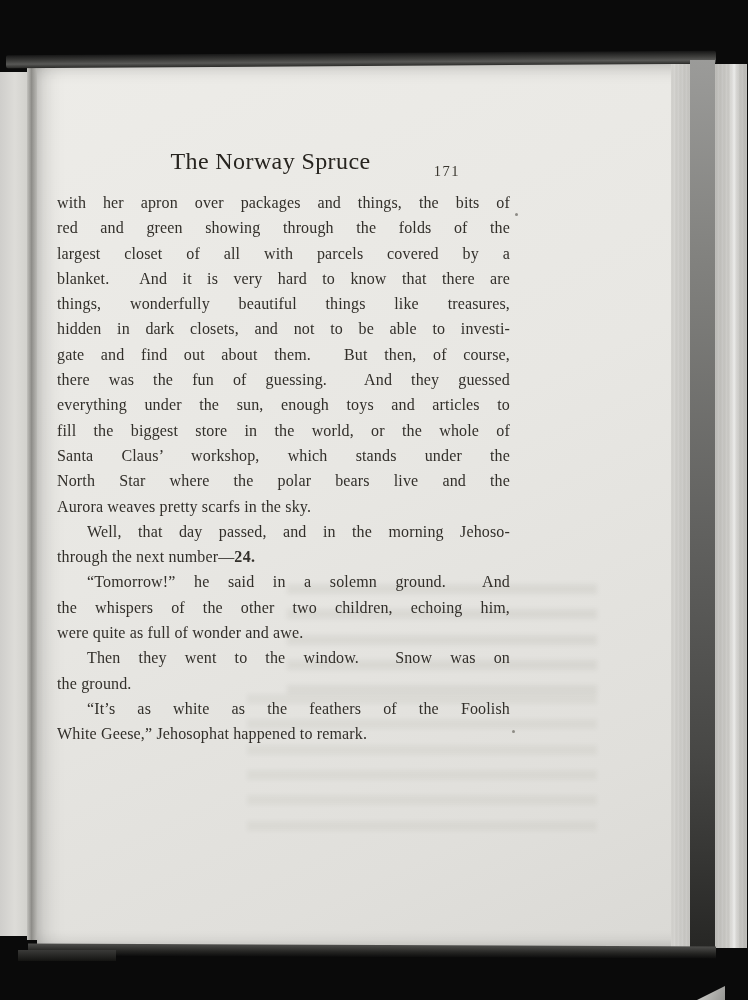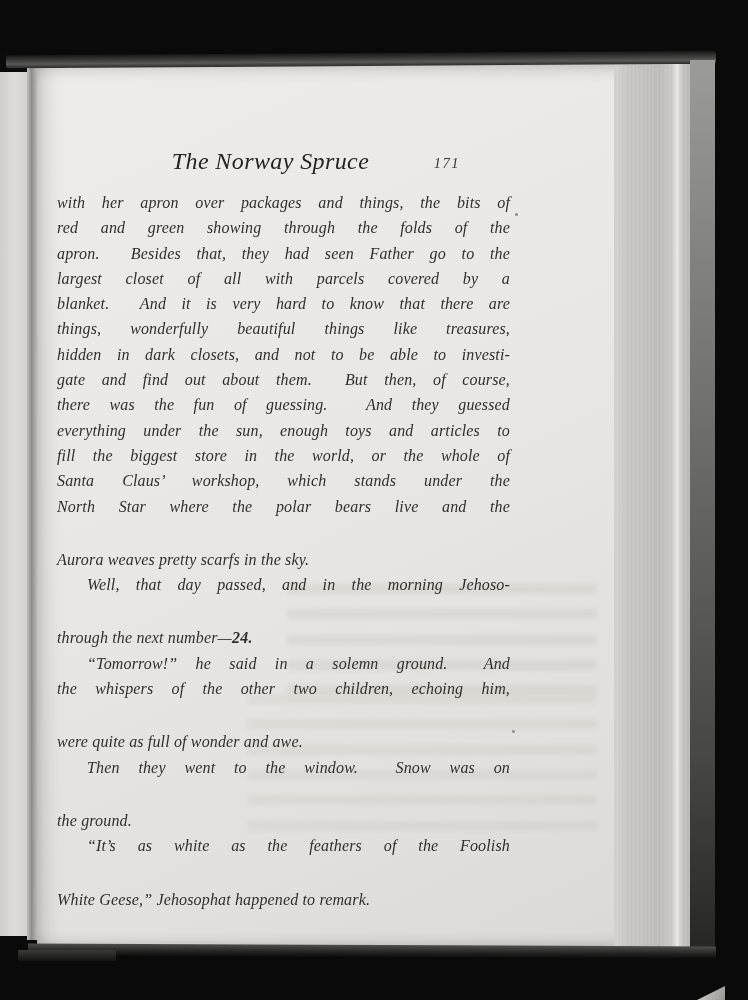--- a/index.html
+++ b/index.html
@@ -17,26 +17,25 @@
   }
   .facing-page-edge{
     position:absolute;left:0;top:72px;width:27px;height:864px;
     background:linear-gradient(90deg,#cfcecb 0%,#dddcd8 55%,#d2d1cd 100%);
   }
   .gutter-shadow{
     position:absolute;left:27px;top:68px;width:10px;height:872px;
     background:linear-gradient(90deg,#c2c1bd 0%,#8e8d89 45%,#b9b8b4 100%);
   }
   .book-page{
-    position:absolute;left:37px;top:64px;width:653px;height:884px;
+    position:absolute;left:37px;top:64px;width:710px;height:884px;
     background:linear-gradient(155deg,#edece8 0%,#e8e7e3 45%,#e0dfdb 80%,#d9d8d4 100%);
     box-shadow:inset 16px 0 26px -16px rgba(0,0,0,0.28),
                inset 0 14px 18px -12px rgba(0,0,0,0.22),
                inset 0 -12px 16px -10px rgba(0,0,0,0.18);
-    font-style:italic;
   }
   .fore-edge{
     position:absolute;right:0;top:0;width:76px;height:100%;
     background:
       linear-gradient(90deg,rgba(0,0,0,0) 0%,rgba(0,0,0,0.06) 18%,rgba(0,0,0,0.10) 60%,rgba(0,0,0,0.02) 82%,rgba(0,0,0,0.12) 100%),
       repeating-linear-gradient(90deg,#dcdbd7 0px,#c9c8c4 1px,#d8d7d3 2px,#cfcecb 3px,#e0dfdb 4px);
   }
   .fore-edge-highlight{
     position:absolute;right:8px;top:0;width:10px;height:100%;
     background:linear-gradient(90deg,rgba(255,255,255,0.0),rgba(255,255,255,0.55),rgba(255,255,255,0.0));
@@ -74,29 +73,29 @@
   
   .text-layer{
     position:absolute;left:20px;top:84px;width:453px;color:#322f2a;
   }
   .page-header{position:relative;height:42px;}
   .page-title{
     text-align:center;font-size:24px;letter-spacing:0.4px;color:#27241f;
     padding-right:26px;
   }
   .page-number{
-    position:absolute;right:50px;top:7px;font-size:14.5px;letter-spacing:1.5px;
+    position:absolute;right:50px;top:15px;font-size:14.5px;letter-spacing:1.5px;
     color:#3a372f;font-variant-numeric:oldstyle-nums;text-align:right;
   }
   .page-text{font-size:16px;letter-spacing:0.15px;line-height:25.3px;}
   .ln{
     height:25.3px;white-space:pre-wrap;
     text-align:justify;text-align-last:justify;text-justify:inter-word;
   }
-  .ln.nj{text-align:left;text-align-last:left;margin-top:28px;}
+  .ln.nj{text-align:left;text-align-last:left;}
   .ln.ind{text-indent:30px;}
   .ln b{font-weight:bold;letter-spacing:0.3px;}
 </style>
 </head>
 <body>
 
 <div class="stage">
 
   <div class="facing-page-edge"></div>
   <div class="gutter-shadow"></div>
@@ -111,21 +110,20 @@
     <div class="corner-wedge"></div>
 
     <div class="text-layer">
       <div class="page-header">
         <div class="page-title">The Norway Spruce</div>
         <div class="page-number">171</div>
       </div>
       <div class="page-text">
         <div class="ln">with her apron over packages and things, the bits of</div>
         <div class="ln">red and green showing through the folds of the</div>
-        <div class="ln">apron.  Besides that, they had seen Father go to the</div>
         <div class="ln">largest closet of all with parcels covered by a</div>
         <div class="ln">blanket.  And it is very hard to know that there are</div>
         <div class="ln">things, wonderfully beautiful things like treasures,</div>
         <div class="ln">hidden in dark closets, and not to be able to investi-</div>
         <div class="ln">gate and find out about them.  But then, of course,</div>
         <div class="ln">there was the fun of guessing.  And they guessed</div>
         <div class="ln">everything under the sun, enough toys and articles to</div>
         <div class="ln">fill the biggest store in the world, or the whole of</div>
         <div class="ln">Santa Claus’ workshop, which stands under the</div>
         <div class="ln">North Star where the polar bears live and the</div>

